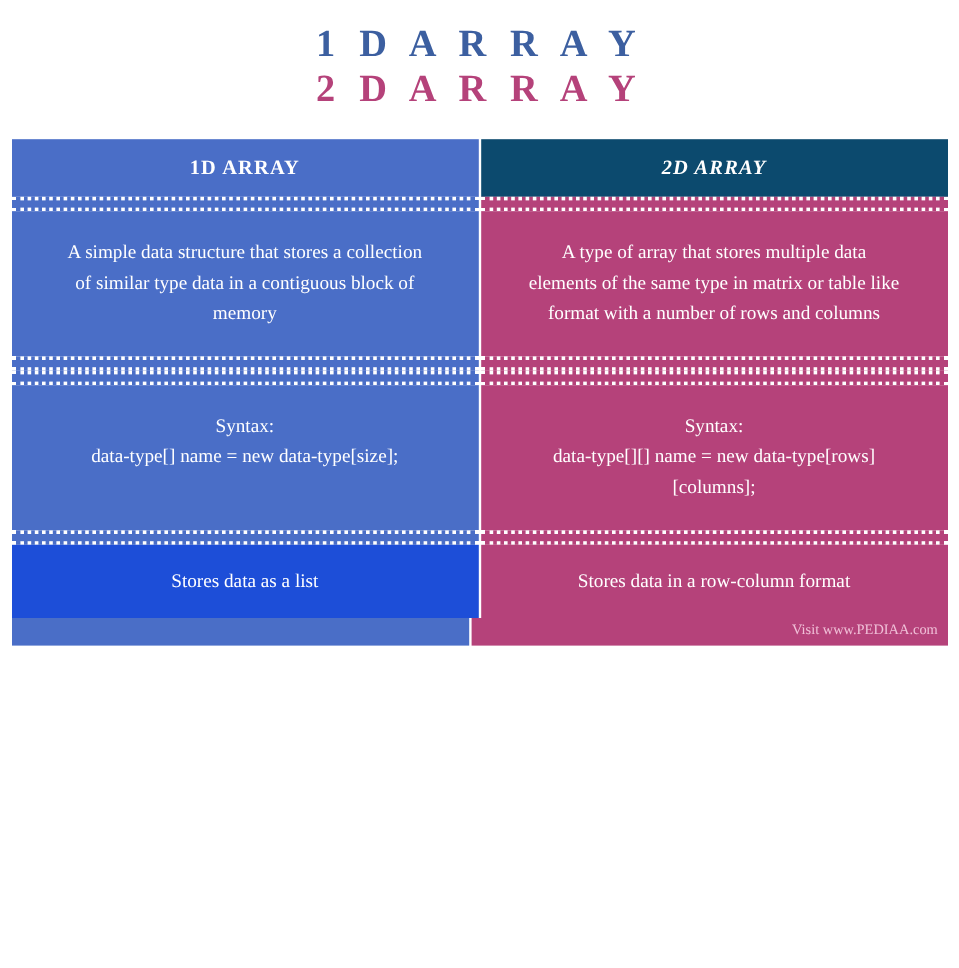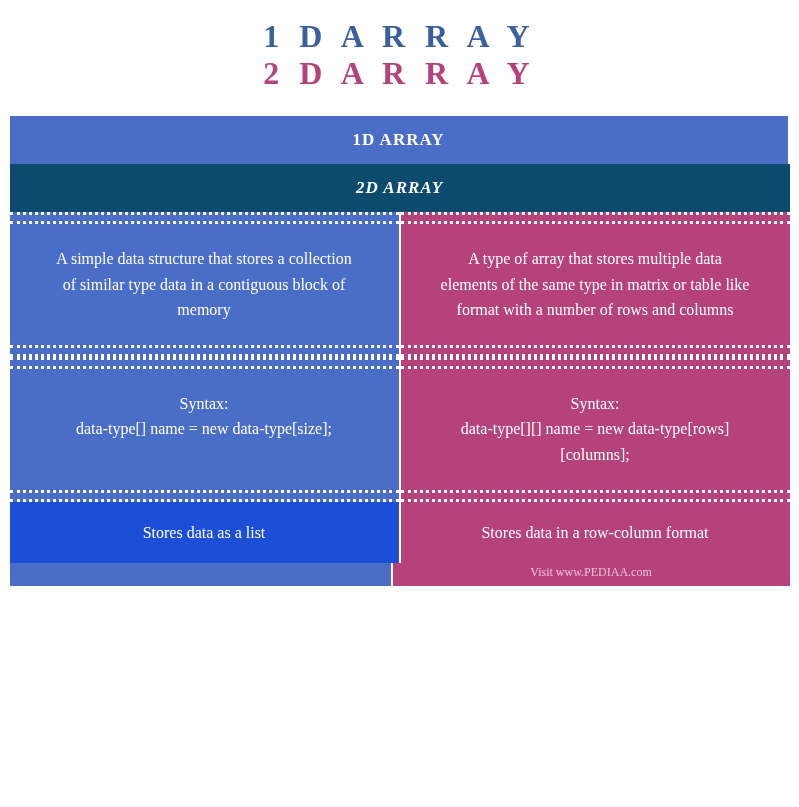--- a/index.html
+++ b/index.html
@@ -49,21 +49,20 @@
     .table-container {
       width: 780px;
       margin-top: 14px;
       border: none;
       flex: 1;
     }
 
     .col-headers {
       display: flex;
       width: 100%;
-      flex-direction: column;
     }
 
     .col-header {
       flex: 1;
       text-align: center;
       padding: 14px 10px;
       font-size: 17px;
       font-weight: bold;
       letter-spacing: 1px;
       color: #ffffff;
@@ -155,21 +154,21 @@
 
     .pediaa-left {
       flex: 1;
       background-color: #4a6ec7;
       margin-right: 2px;
     }
 
     .pediaa-right {
       flex: 1;
       background-color: #b5427a;
-      text-align: center;
+      text-align: right;
       font-size: 12px;
       color: #f0c0d8;
       padding: 2px 8px 6px;
     }
   </style>
 </head>
 <body>
 
 <div class="header">
   <div class="title-1d">1 D   A R R A Y</div>

